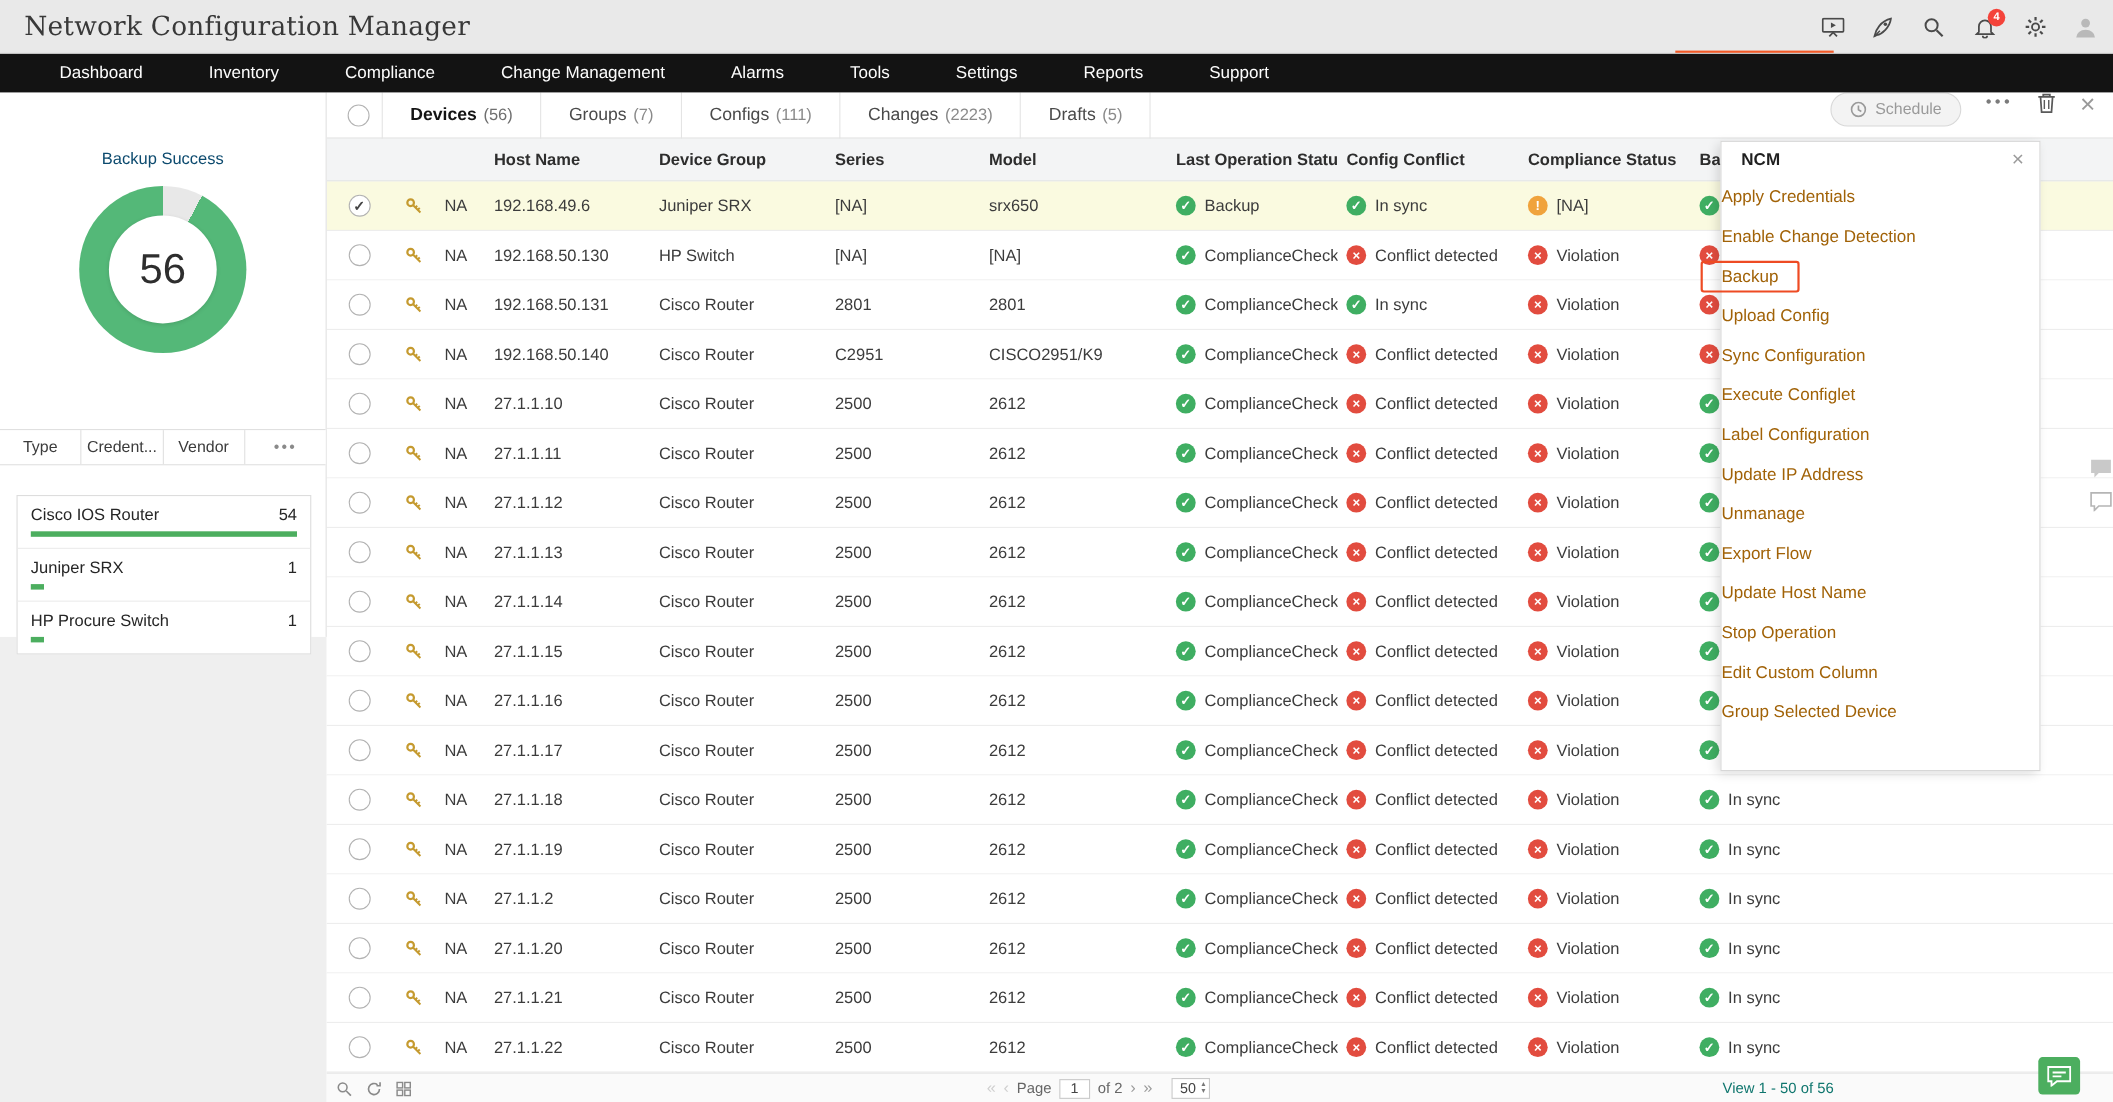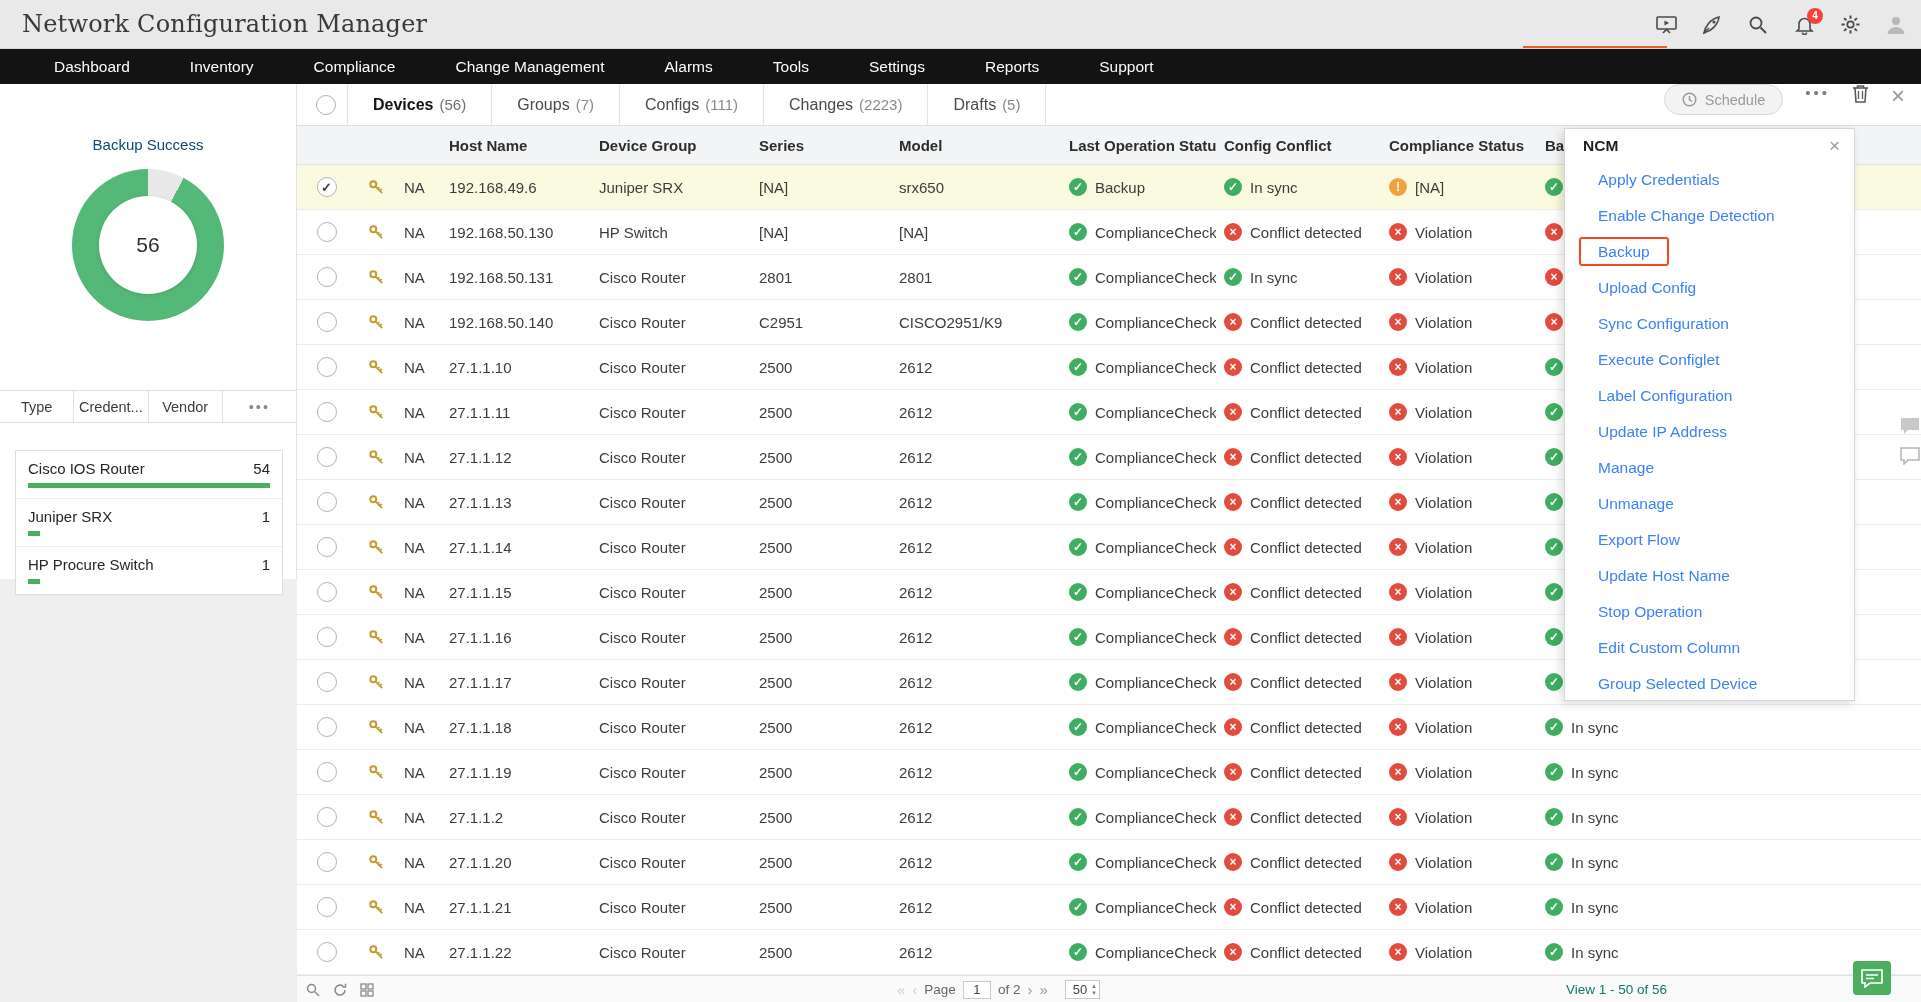--- a/index.html
+++ b/index.html
@@ -18,21 +18,21 @@
   .badge{position:absolute;top:-6px;right:-8px;min-width:16px;height:16px;border-radius:8px;background:#f4433a;color:#fff;font-size:10px;font-weight:bold;display:flex;align-items:center;justify-content:center;padding:0 4px;}
   .hl-underline{position:absolute;left:1523px;top:46px;width:144px;height:2px;background:#f05a28;}
   
   .mainnav{position:absolute;top:49px;left:0;right:0;height:35px;background:#131313;display:flex;align-items:center;padding:0 24px;z-index:20;}
   .nav-item{color:#fdfdfd;font-size:15.5px;line-height:35px;padding:0 30px;cursor:pointer;white-space:nowrap;}
   
   .sidebar-card{position:absolute;left:0;top:84px;width:297px;height:495px;background:#fff;border-right:1px solid #e2e2e2;z-index:5;}
   .chart-label{margin-top:52px;text-align:center;font-size:15px;color:#0c4a6e;}
   .donut{width:152px;height:152px;border-radius:50%;margin:16px auto 0;position:relative;cursor:pointer;}
   .donut-hole{position:absolute;left:27px;top:27px;width:98px;height:98px;border-radius:50%;background:#fff;display:flex;align-items:center;justify-content:center;box-shadow:0 1px 4px rgba(0,0,0,.12);}
-  .donut-hole span{font-size:21px;color:#2e2e2e;}
+  .donut-hole span{font-size:38px;color:#2e2e2e;}
   .side-tabs{position:absolute;top:306px;left:0;right:0;height:33px;display:flex;border-top:1px solid #e0e0e0;border-bottom:1px solid #e0e0e0;background:#fff;}
   .stab{flex:1;display:flex;align-items:center;justify-content:center;font-size:14.5px;color:#3c3c3c;border-right:1px solid #e0e0e0;cursor:pointer;white-space:nowrap;overflow:hidden;}
   .stab:last-child{border-right:none;color:#8a8a8a;letter-spacing:2px;}
   .side-list{position:absolute;top:366px;left:15px;right:13px;border:1px solid #ddd;background:#fff;}
   .s-item{padding:9px 12px 10px;border-bottom:1px solid #ececec;cursor:pointer;}
   .s-item:last-child{border-bottom:none;}
   .s-line{display:flex;justify-content:space-between;font-size:15px;color:#262626;}
   .s-bar-wrap{margin-top:6px;height:5px;}
   .s-bar{height:5px;background:#4cae5f;}
   
@@ -85,21 +85,21 @@
   .pp{display:inline-flex;align-items:center;border:1px solid #c9c9c9;background:#fff;height:19px;padding:0 3px 0 7px;margin-left:10px;cursor:pointer;}
   .pp .pp-val{font-size:13px;color:#444;margin-right:5px;}
   .spin{display:flex;flex-direction:column;font-size:7px;color:#777;line-height:.9;}
   .view-count{position:absolute;right:254px;top:0;line-height:27px;color:#0f766e;}
   
   .ncm-menu{position:absolute;left:1564px;top:128px;width:291px;height:573px;background:#fff;border:1px solid #d7d7d7;box-shadow:-3px 3px 10px rgba(0,0,0,.14);z-index:30;}
   .menu-head{height:33px;display:flex;align-items:center;justify-content:space-between;padding:0 14px 0 18px;}
   .menu-title{font-size:15.5px;font-weight:bold;color:#1f1f1f;}
   .menu-close{font-size:19px;color:#9a9a9a;cursor:pointer;line-height:1;}
   .menu-list{list-style:none;}
-  .menu-item{height:36px;line-height:36px;padding-left:33px;font-size:15.5px;color:#3b82f6;cursor:pointer;white-space:nowrap;}
+  .menu-item{height:36px;line-height:36px;font-size:15.5px;color:#a16207;cursor:pointer;white-space:nowrap;}
   .hl-box{border:2px solid #ee4b23;border-radius:3px;padding:4px 17px;margin-left:-19px;}
   
   .edge-bubbles{position:absolute;right:1px;top:415px;display:flex;flex-direction:column;gap:9px;z-index:40;}
   .ebub{width:21px;height:21px;display:inline-flex;align-items:center;justify-content:center;cursor:pointer;}
   .chat-fab{position:absolute;right:30px;bottom:7px;width:38px;height:34px;background:#4cae5f;border:none;border-radius:4px;display:flex;align-items:center;justify-content:center;cursor:pointer;z-index:40;}
 </style>
 </head>
 <body>
 
 <header class="topbar">
@@ -927,21 +927,20 @@
   </div>
   <ul class="menu-list" id="menu-list">
       <li class="menu-item">Apply Credentials</li>
       <li class="menu-item">Enable Change Detection</li>
       <li class="menu-item"><span class="hl-box" style="border-color: rgb(238, 75, 35);">Backup</span></li>
       <li class="menu-item">Upload Config</li>
       <li class="menu-item">Sync Configuration</li>
       <li class="menu-item">Execute Configlet</li>
       <li class="menu-item">Label Configuration</li>
       <li class="menu-item">Update IP Address</li>
-      <li class="menu-item">Manage</li>
       <li class="menu-item">Unmanage</li>
       <li class="menu-item">Export Flow</li>
       <li class="menu-item">Update Host Name</li>
       <li class="menu-item">Stop Operation</li>
       <li class="menu-item">Edit Custom Column</li>
       <li class="menu-item">Group Selected Device</li>
     </ul>
 </div>
 
 <div class="edge-bubbles">

